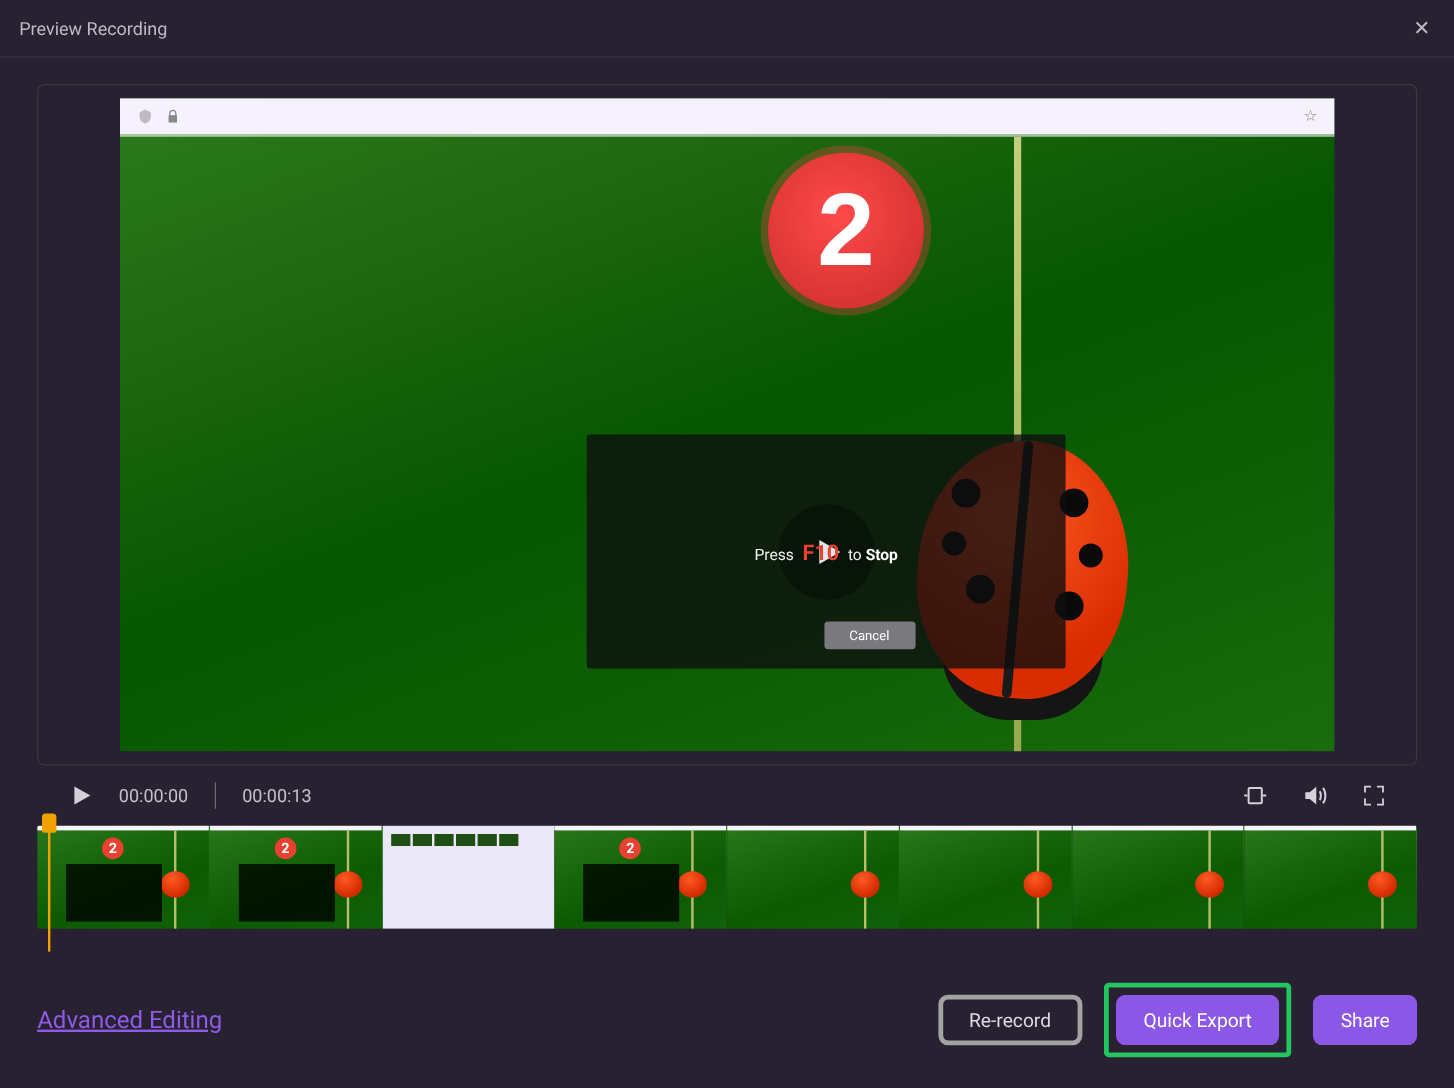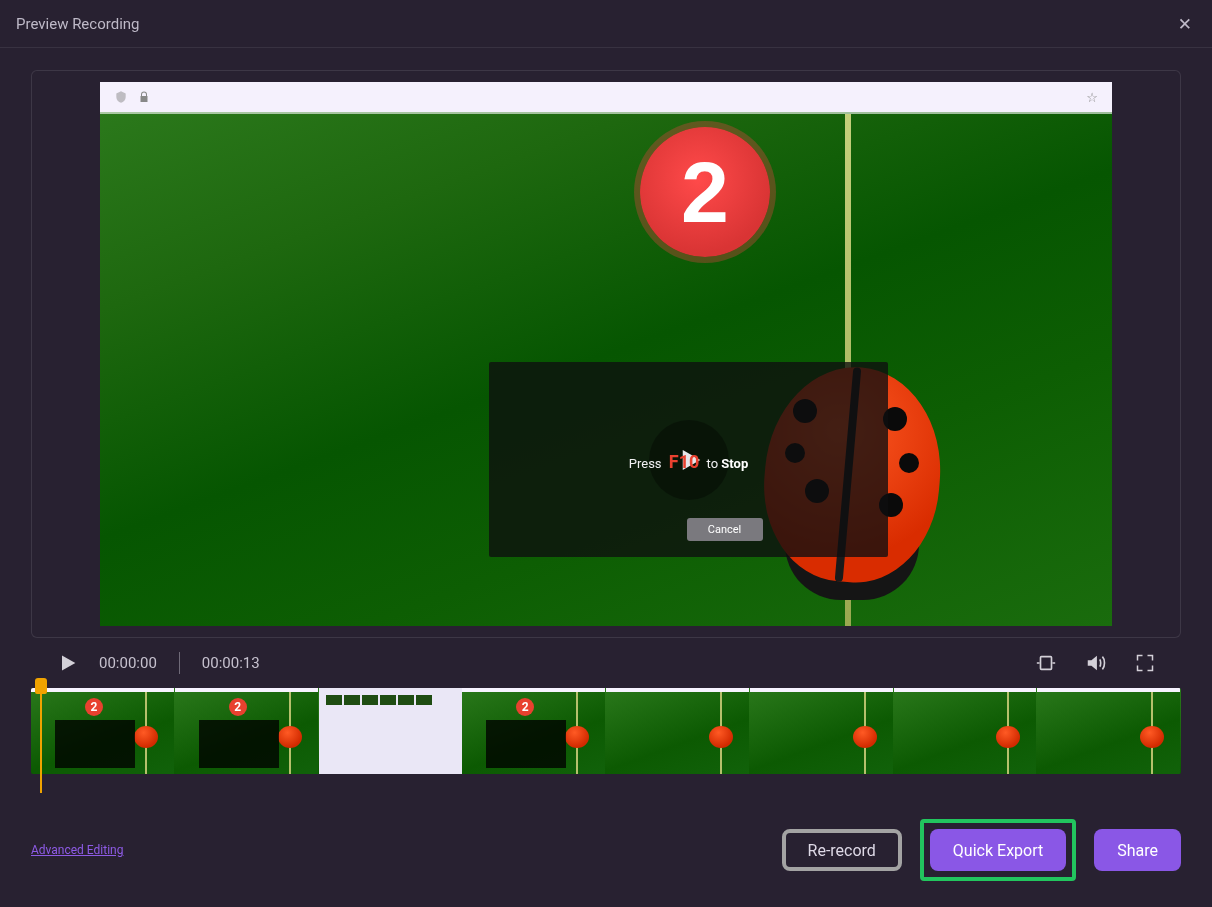--- a/index.html
+++ b/index.html
@@ -61,21 +61,21 @@
   .frame.special { background:#eae7f6; }
   .mini-bug { position:absolute; right:16px; top:38px; width:24px; height:22px; background:radial-gradient(circle at 40% 30%,#ff5a24,#d22a00 70%); border-radius:50%; }
   .mini-stem { position:absolute; right:27px; top:4px; width:2px; height:82px; background:#b6c06c; }
   .mini-count { position:absolute; left:54px; top:10px; width:18px; height:18px; border-radius:50%; background:#e8412f; color:#fff; font-size:12px; font-weight:700; display:flex; align-items:center; justify-content:center; }
   .mini-inst { position:absolute; left:24px; top:32px; width:80px; height:48px; background:rgba(0,0,0,.78); }
   .mini-ui { position:absolute; inset:4px; display:flex; flex-wrap:wrap; gap:2px; padding:3px; }
   .mini-ui div { width:16px; height:10px; background:#1f4d12; }
 
   
   .footer { position: absolute; left:0; right:0; bottom:0; padding: 0 31px 26px 31px; display:flex; align-items:center; }
-  .adv-link { color:#8e5be6; font-size:12px; text-decoration: underline; cursor:pointer; }
+  .adv-link { color:#8e5be6; font-size:20px; text-decoration: underline; cursor:pointer; }
   .footer-btns { margin-left:auto; display:flex; align-items:center; gap:18px; }
   .btn { height:42px; padding: 0 22px; border-radius:8px; font-size:16px; display:flex; align-items:center; justify-content:center; cursor:pointer; border:1px solid transparent;}
   .btn.outline { color:#ded9e6; border:4px solid #a3a3a3; background:transparent; }
   .btn.purple { color:#fff; background:#8a57e6; }
   .highlight-box { border:4px solid #22c55e; border-radius:4px; padding:6px 6px; display:flex; }
 
   .icon-plain { display:inline-flex; }
 </style>
 </head>
 <body>

